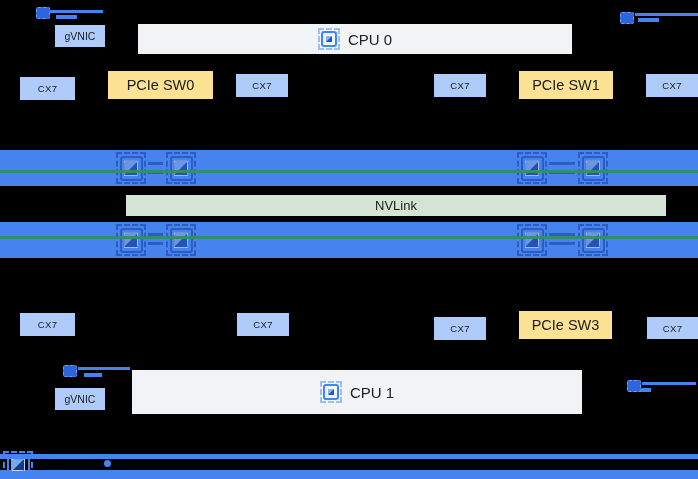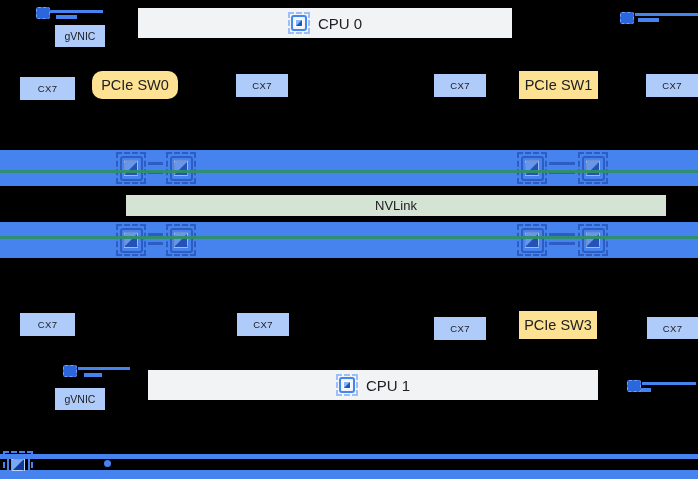--- a/index.html
+++ b/index.html
@@ -49,46 +49,46 @@
 <div class="stage">
 
   <div class="nic-chip" style="left:36px;top:7px;"></div>
   <div class="hline" style="left:50px;top:10px;width:53px;height:3px;"></div>
   <div class="hline" style="left:56px;top:15px;width:21px;height:4px;"></div>
 
   <div class="box lb gv-t" style="left:55px;top:25px;width:50px;height:22px;">
     <span>gVNIC</span>
   </div>
 
-  <div class="box cpu-box" style="left:138px;top:8px;width:374px;height:30px;">
+  <div class="box cpu-box" style="left:138px;top:24px;width:434px;height:30px;">
     <span class="cpu-ic">
       <span class="pins"></span>
         <span class="die"></span>
         <span class="core"></span>
     </span>
     <span class="cpu-t">CPU 0</span>
   </div>
 
   <div class="nic-chip" style="left:620px;top:12px;"></div>
   <div class="hline" style="left:635px;top:13px;width:63px;height:3px;"></div>
   <div class="hline" style="left:638px;top:18px;width:21px;height:4px;"></div>
 
   <div class="box lb cx7-t" style="left:20px;top:77px;width:55px;height:23px;">
     <span>CX7</span>
   </div>
-  <div class="box yl sw-t" style="left:92px;top:71px;width:86px;height:28px;border-radius:10px;">
+  <div class="box yl sw-t" style="left:108px;top:71px;width:105px;height:28px;">
     <span>PCIe SW0</span>
   </div>
   <div class="box lb cx7-t" style="left:236px;top:74px;width:52px;height:23px;">
     <span>CX7</span>
   </div>
   <div class="box lb cx7-t" style="left:434px;top:74px;width:52px;height:23px;">
     <span>CX7</span>
   </div>
-  <div class="box yl sw-t" style="left:519px;top:71px;width:79px;height:28px;">
+  <div class="box yl sw-t" style="left:519px;top:71px;width:94px;height:28px;">
     <span>PCIe SW1</span>
   </div>
   <div class="box lb cx7-t" style="left:646px;top:74px;width:52px;height:23px;">
     <span>CX7</span>
   </div>
 
   <div class="bar" style="top:150px;height:36px;"></div>
   <div class="gline" style="top:170px;"></div>
   <div class="chip gpu-ic" style="left:116px;top:152px;">
       <span class="pins"></span>
@@ -148,32 +148,32 @@
 
   <div class="box lb cx7-t" style="left:20px;top:313px;width:55px;height:23px;">
     <span>CX7</span>
   </div>
   <div class="box lb cx7-t" style="left:237px;top:313px;width:52px;height:23px;">
     <span>CX7</span>
   </div>
   <div class="box lb cx7-t" style="left:434px;top:317px;width:52px;height:23px;">
     <span>CX7</span>
   </div>
-  <div class="box yl sw-t" style="left:519px;top:311px;width:78px;height:28px;text-align:center;">
+  <div class="box yl sw-t" style="left:519px;top:311px;width:93px;height:28px;text-align:center;">
     <span>PCIe SW3</span>
   </div>
   <div class="box lb cx7-t" style="left:647px;top:317px;width:51px;height:22px;">
     <span>CX7</span>
   </div>
 
   <div class="nic-chip" style="left:63px;top:365px;"></div>
   <div class="hline" style="left:78px;top:367px;width:52px;height:3px;"></div>
   <div class="hline" style="left:84px;top:373px;width:18px;height:4px;"></div>
 
-  <div class="box cpu-box" style="left:148px;top:370px;width:450px;height:30px;">
+  <div class="box cpu-box" style="left:132px;top:370px;width:450px;height:44px;">
     <span class="cpu-ic">
       <span class="pins"></span>
         <span class="die"></span>
         <span class="core"></span>
     </span>
     <span class="cpu-t">CPU 1</span>
   </div>
 
   <div class="nic-chip" style="left:627px;top:380px;"></div>
   <div class="hline" style="left:642px;top:382px;width:54px;height:3px;"></div>

